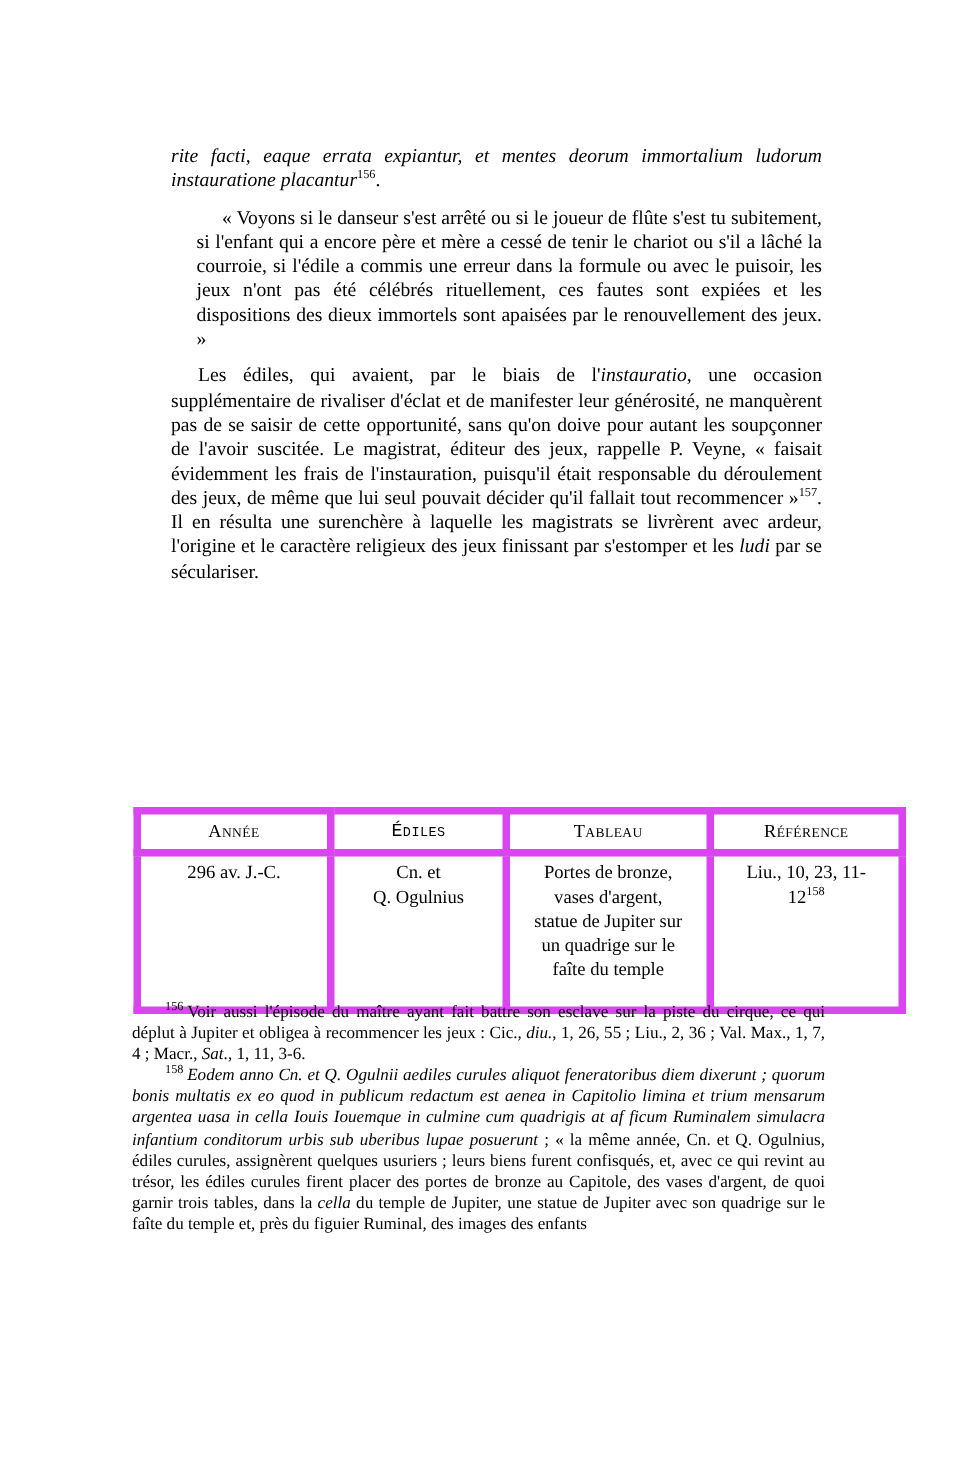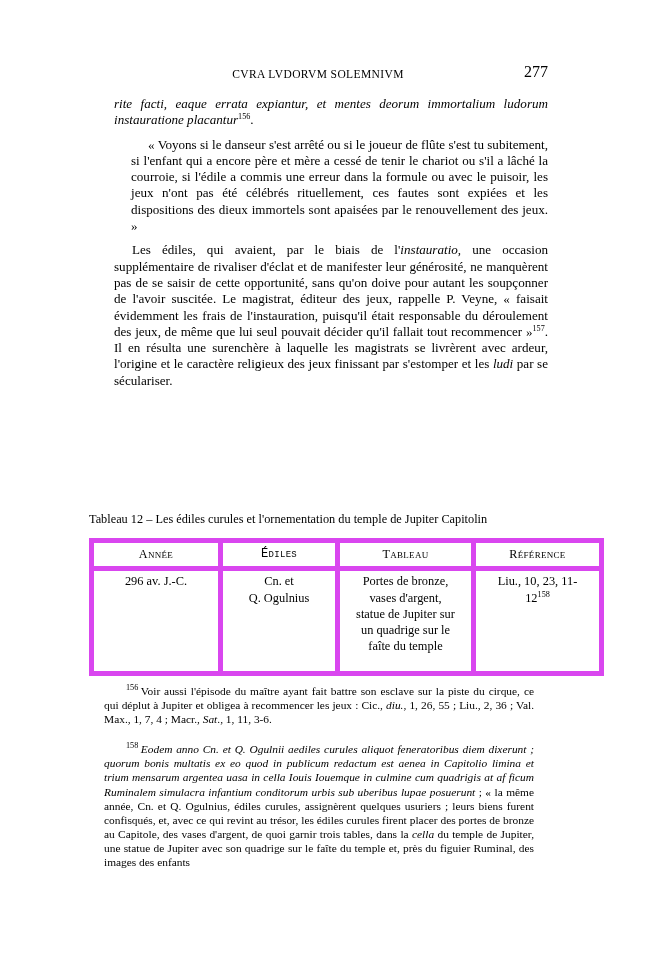--- a/index.html
+++ b/index.html
@@ -126,54 +126,49 @@
   .footnotes {
     position: absolute;
     left: 88px;
     top: 668px;
     width: 462px;
   }
   .footnotes p {
     font-size: 11.4px;
     line-height: 14.1px;
     text-align: justify;
-    margin: 16px;
+    margin: 0;
   }
   .fn-first-line {
     text-indent: 22px;
   }
   .fn-num {
     font-size: 8.2px;
     vertical-align: super;
     line-height: 0;
   }
   .fn-num-sp { margin-right: 2.5px; }
 </style>
 </head>
 <body>
 
 <div class="page">
 
-  <div class="header">
-    <div class="running-title">CVRA LVDORVM SOLEMNIVM</div>
-    <div class="page-number">277</div>
-  </div>
 
   <div class="content">
     <p class="cont-para"><i>rite facti, eaque errata expiantur, et mentes deorum immortalium ludorum instauratione placantur</i><sup>156</sup>.</p>
 
     <div class="quote">
       <p class="q-first">« Voyons si le danseur s'est arrêté ou si le joueur de flûte s'est tu subitement, si l'enfant qui a encore père et mère a cessé de tenir le chariot ou s'il a lâché la courroie, si l'édile a commis une erreur dans la formule ou avec le puisoir, les jeux n'ont pas été célébrés rituellement, ces fautes sont expiées et les dispositions des dieux immortels sont apaisées par le renouvellement des jeux. »</p>
     </div>
 
     <p class="indent-para" style="margin-top:8px;">Les édiles, qui avaient, par le biais de l'<i>instauratio</i>, une occasion supplémentaire de rivaliser d'éclat et de manifester leur générosité, ne manquèrent pas de se saisir de cette opportunité, sans qu'on doive pour autant les soupçonner de l'avoir suscitée. Le magistrat, éditeur des jeux, rappelle P. Veyne, « faisait évidemment les frais de l'instauration, puisqu'il était responsable du déroulement des jeux, de même que lui seul pouvait décider qu'il fallait tout recommencer »<sup>157</sup>. Il en résulta une surenchère à laquelle les magistrats se livrèrent avec ardeur, l'origine et le caractère religieux des jeux finissant par s'estomper et les <i>ludi</i> par se séculariser.</p>
 
   </div>
 
-  <div class="table-caption">Tableau 12 – Les édiles curules et l'ornementation du temple de Jupiter Capitolin</div>
 
   <table class="data-table">
     <thead>
       <tr>
         <th class="col1">Année</th>
         <th class="col2">Édiles</th>
         <th class="col3">Tableau</th>
         <th class="col4">Référence</th>
       </tr>
     </thead>

